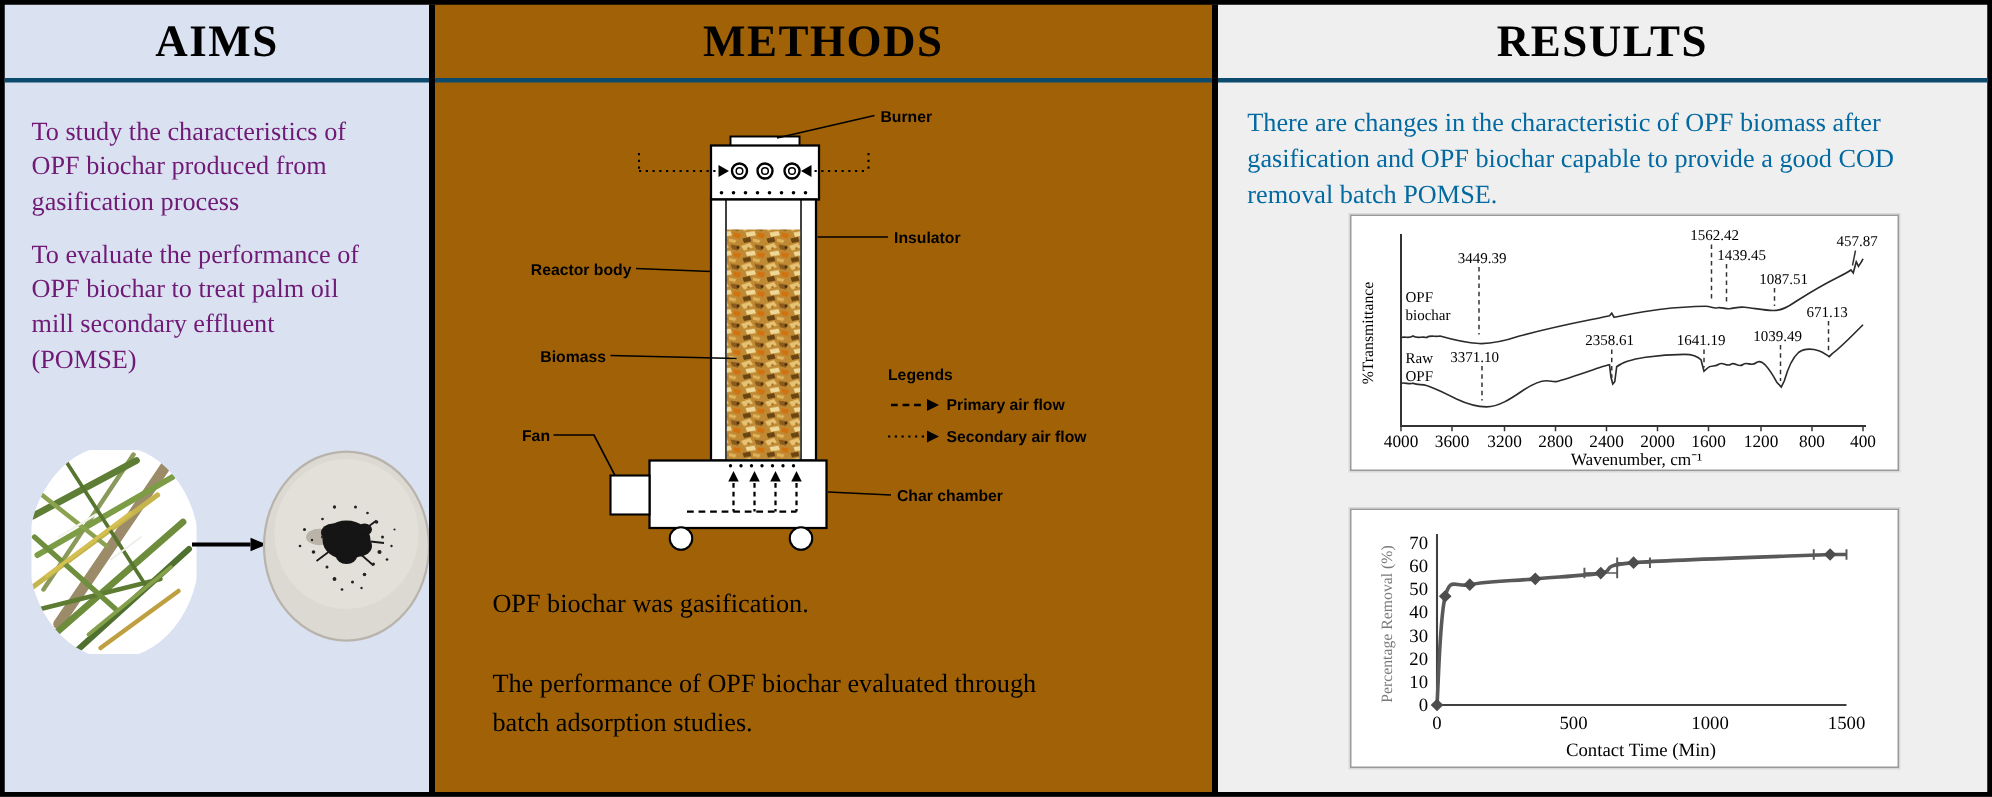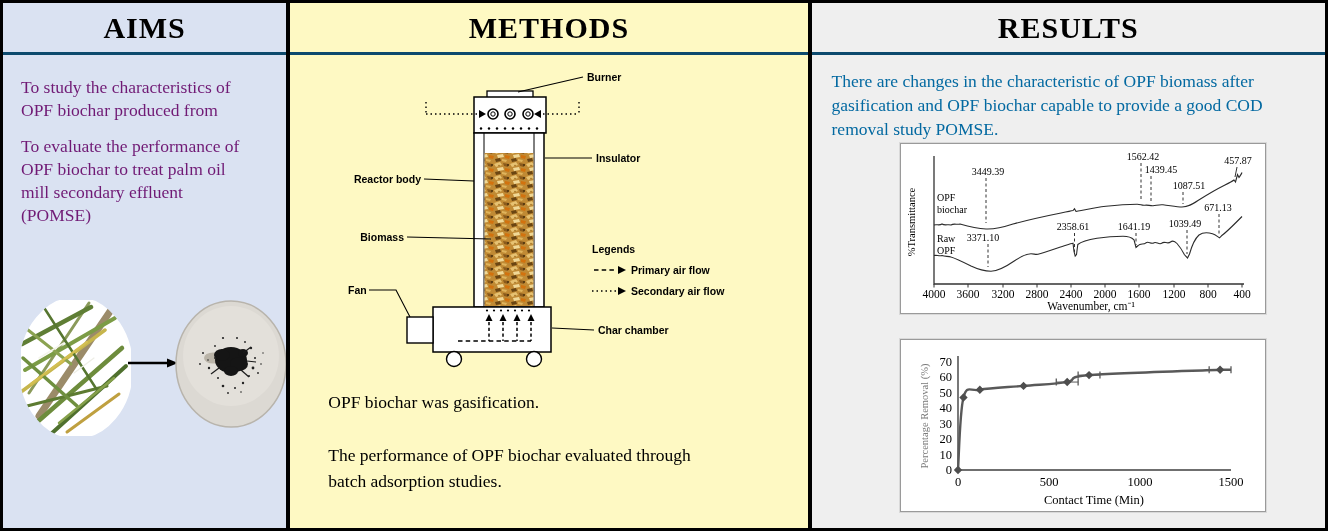--- a/index.html
+++ b/index.html
@@ -5,21 +5,21 @@
   * { margin:0; padding:0; box-sizing:border-box; }
   body { background:#fff; }
   .page {
     width:1328px; height:531px; position:relative;
     border:3px solid #000; background:#000;
     display:flex; overflow:hidden;
     font-family:"Liberation Serif", serif;
   }
   .panel { height:100%; position:relative; }
   .panel-aims    { width:299px; background:#dae2f2; }
-  .panel-methods { width:554px; background:#fef9c3; border-left:4px solid #000; border-right:4px solid #000; }
+  .panel-methods { width:554px; background:#a16207; border-left:4px solid #000; border-right:4px solid #000; }
   .panel-results { width:542px; background:#efefef; }
   .panel-header {
     height:52px; border-bottom:3px solid #0c4a6e;
     display:flex; align-items:center; justify-content:center;
   }
   .panel-title {
     font-weight:bold; font-size:30px; letter-spacing:1px; color:#000;
     font-family:"Liberation Serif", serif;
   }
   .panel-body { position:relative; height:476px; }
@@ -61,20 +61,21 @@
 
   <div class="panel panel-aims">
     <div class="panel-header">
       <div class="panel-title">AIMS</div>
     </div>
     <div class="panel-body">
       <div class="aims-text">
         <div class="para">
           <div>To study the characteristics of</div>
           <div>OPF biochar produced from</div>
+          <div>gasification process</div>
         </div>
         <div class="para">
           <div>To evaluate the performance of</div>
           <div>OPF biochar to treat palm oil</div>
           <div>mill secondary effluent</div>
           <div>(POMSE)</div>
         </div>
       </div>
 
       <div class="aims-figure">
@@ -280,21 +281,21 @@
   </div>
 
   <div class="panel panel-results">
     <div class="panel-header">
       <div class="panel-title">RESULTS</div>
     </div>
     <div class="panel-body">
       <div class="results-text">
         <div>There are changes in the characteristic of OPF biomass after</div>
         <div>gasification and OPF biochar capable to provide a good COD</div>
-        <div>removal study POMSE.</div>
+        <div>removal batch POMSE.</div>
       </div>
 
       <div class="chart-card card-ftir">
         <svg width="364" height="169" viewBox="0 0 364 169">
           <path d="M33,12 L33,140 L343,140" fill="none" stroke="#333" stroke-width="1.3"></path>
 
           <g stroke="#333" stroke-width="1">
             <line x1="33" y1="140" x2="33" y2="143.5"></line>
               <line x1="67" y1="140" x2="67" y2="143.5"></line>
             <line x1="102" y1="140" x2="102" y2="143.5"></line>

